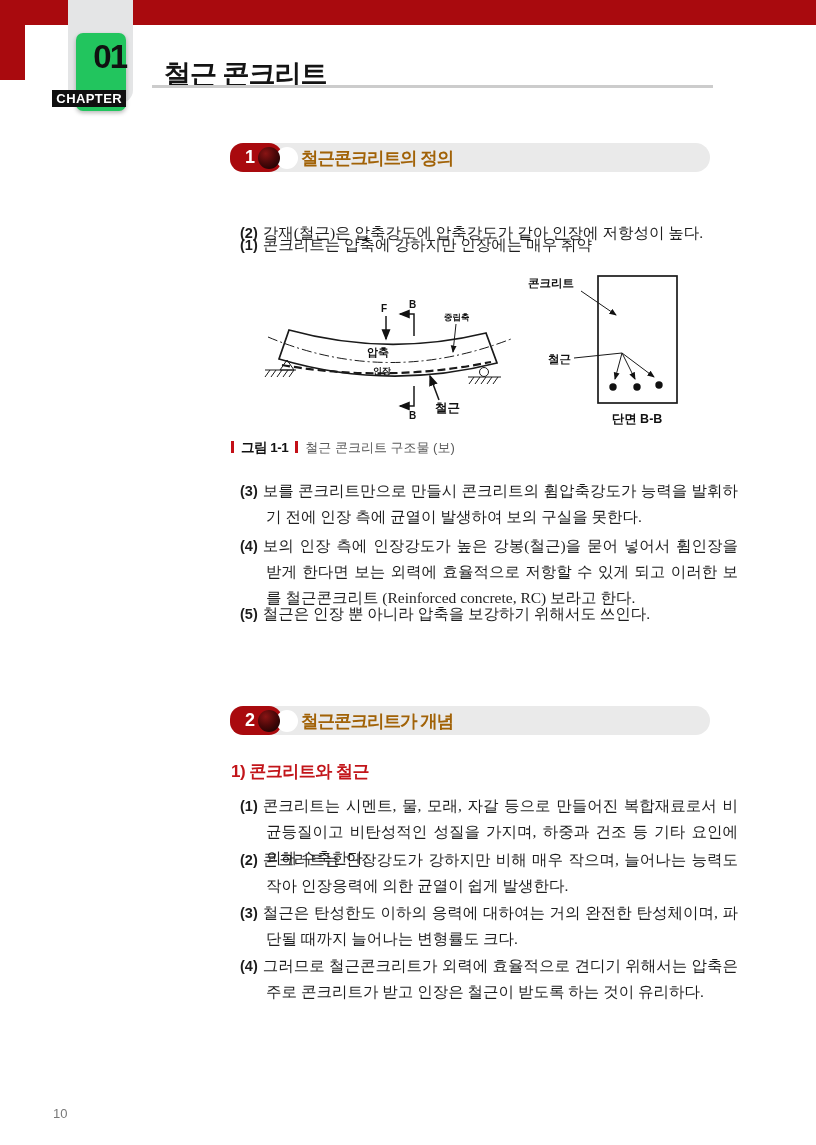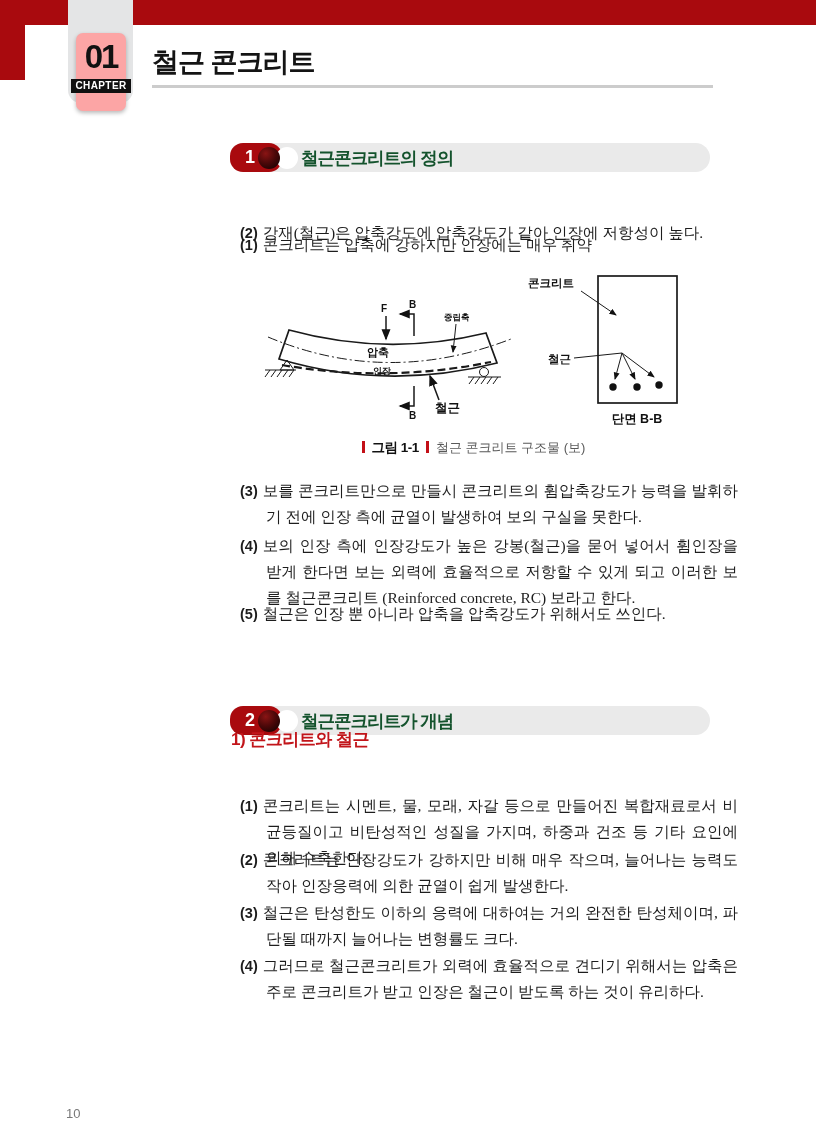--- a/index.html
+++ b/index.html
@@ -11,57 +11,57 @@
   html,body{margin:0;padding:0;}
   body{
     width:816px;height:1145px;position:relative;background:#ffffff;
     font-family:"Liberation Serif","DejaVu Serif",serif;color:#222;overflow:hidden;
   }
   .abs{position:absolute;}
   
   .top-band{left:0;top:0;width:816px;height:25px;background:var(--red);}
   .left-strip{left:0;top:0;width:25px;height:80px;background:var(--red);}
   .chapter-tab{left:68px;top:0;width:65px;height:103px;background:var(--tab-gray);border-radius:0 0 13px 13px;}
-  .chapter-card{left:76px;top:33px;width:50px;height:78px;background:#fca5a5;border-radius:7px;
-    box-shadow:0 2px 4px rgba(0,0,0,.28);display:flex;flex-direction:column;align-items:center;
+  .chapter-card{left:76px;top:33px;width:50px;height:78px;background:#22c55e;border-radius:7px;
+    box-shadow:0 2px 4px rgba(0,0,0,.28);display:flex;flex-direction:column;align-items:flex-end;
     padding-top:7px;box-sizing:border-box;}
   .chapter-num{font-family:"Liberation Sans","DejaVu Sans",sans-serif;font-weight:bold;font-size:33px;
     line-height:1;letter-spacing:-2px;color:#111;}
-  .chapter-lab{margin-top:6px;background:#101010;color:#fff;font-family:"Liberation Sans",sans-serif;
-    font-weight:bold;font-size:10px;letter-spacing:.4px;padding:2px 4px;line-height:1;}
-  .chapter-title{left:152px;top:44px;margin:0;font-family:"Liberation Sans","DejaVu Sans",sans-serif;
+  .chapter-lab{margin-top:17px;background:#101010;color:#fff;font-family:"Liberation Sans",sans-serif;
+    font-weight:bold;font-size:13px;letter-spacing:.4px;padding:2px 4px;line-height:1;}
+  .chapter-title{left:152px;top:44px;margin:12px;font-family:"Liberation Sans","DejaVu Sans",sans-serif;
     font-weight:900;font-size:27px;color:#141414;letter-spacing:-1px;}
   .title-rule{left:152px;top:85px;width:561px;height:3px;background:#cccccc;}
   
   .secbar{left:230px;width:480px;height:29px;background:var(--bar-gray);border-radius:15px;}
   .badge{position:absolute;left:0;top:0;width:52px;height:29px;background:var(--red);border-radius:13px;}
   .badge-num{position:absolute;left:15px;top:3px;color:#fff;font-family:"Liberation Sans",sans-serif;
     font-weight:bold;font-size:18px;line-height:22px;}
   .notch{position:absolute;left:46px;top:3.5px;width:22px;height:22px;background:#fff;border-radius:50%;}
   .sphere{position:absolute;left:28px;top:3.5px;width:22px;height:22px;border-radius:50%;
     background:radial-gradient(circle at 35% 30%, #8a1414 0%, #4d0809 45%, #1c0303 85%);}
   .secbar-title{position:absolute;left:71px;top:3px;font-family:"Liberation Sans","DejaVu Sans",sans-serif;
-    font-weight:bold;font-size:17.5px;color:#14532d;letter-spacing:-1px;}
+    font-weight:bold;font-size:17.5px;color:#a16207;letter-spacing:-1px;}
   
   .item{position:absolute;left:240px;width:472px;font-size:15.5px;line-height:26px;
     text-align:justify;padding-left:26px;text-indent:-26px;color:#1d1d1d;}
   .mk{font-family:"Liberation Sans",sans-serif;font-weight:bold;font-size:14.5px;margin-right:5px;}
   
   .fig{position:absolute;left:240px;top:256px;width:480px;height:190px;}
   .fl{stroke:#1a1a1a;stroke-width:1.5;fill:none;}
   .thin{stroke:#1a1a1a;stroke-width:1;fill:none;}
   .ft{font-family:"Liberation Sans","DejaVu Sans",sans-serif;font-weight:bold;fill:#111;}
-  .caption{position:absolute;left:230px;top:439px;width:480px;text-align:center;
+  .caption{position:absolute;left:224px;top:439px;width:480px;
     font-family:"Liberation Sans",sans-serif;font-size:13px;color:#595959;}
   .capbar{display:inline-block;width:3px;height:12px;background:#c31017;margin:0 7px;vertical-align:-1px;}
   .caplabel{font-weight:bold;color:#111;font-size:13.5px;letter-spacing:-.5px;}
   
-  .subsec{position:absolute;left:231px;top:728px;font-family:"Liberation Sans","DejaVu Sans",sans-serif;
+  .subsec{position:absolute;left:231px;top:760px;font-family:"Liberation Sans","DejaVu Sans",sans-serif;
     font-weight:bold;font-size:17px;color:var(--sub-red);letter-spacing:-.5px;}
-  .pagenum{position:absolute;left:66px;top:1106px;font-family:"Liberation Sans",sans-serif;
+  .pagenum{position:absolute;left:53px;top:1106px;font-family:"Liberation Sans",sans-serif;
     font-size:13px;color:#787878;}
 </style>
 </head>
 <body>
 
 <div>
 
   <div class="abs top-band"></div>
   <div class="abs left-strip"></div>
 
@@ -145,21 +145,21 @@
     <span class="capbar"></span><span class="caplabel">그림 1-1</span><span class="capbar"></span><span>철근 콘크리트 구조물 (보)</span>
   </div>
 
   <div class="item" style="top:478px;">
     <b class="mk">(3)</b><span>보를 콘크리트만으로 만들시 콘크리트의 휨압축강도가 능력을 발휘하기 전에 인장 측에 균열이 발생하여 보의 구실을 못한다.</span>
   </div>
   <div class="item" style="top:533px;">
     <b class="mk">(4)</b><span>보의 인장 측에 인장강도가 높은 강봉(철근)을 묻어 넣어서 휨인장을 받게 한다면 보는 외력에 효율적으로 저항할 수 있게 되고 이러한 보를 철근콘크리트 (Reinforced concrete, RC) 보라고 한다.</span>
   </div>
   <div class="item" style="top:601px;">
-    <b class="mk">(5)</b><span>철근은 인장 뿐 아니라 압축을 압축강도가 위해서도 쓰인다.</span>
+    <b class="mk">(5)</b><span>철근은 인장 뿐 아니라 압축을 보강하기 위해서도 쓰인다.</span>
   </div>
 
   <div class="abs secbar" style="top:706px;">
     <div class="badge"></div>
     <div class="notch"></div>
     <div class="sphere"></div>
     <div class="badge-num">2</div>
     <div class="secbar-title">철근콘크리트가 개념</div>
   </div>
 

